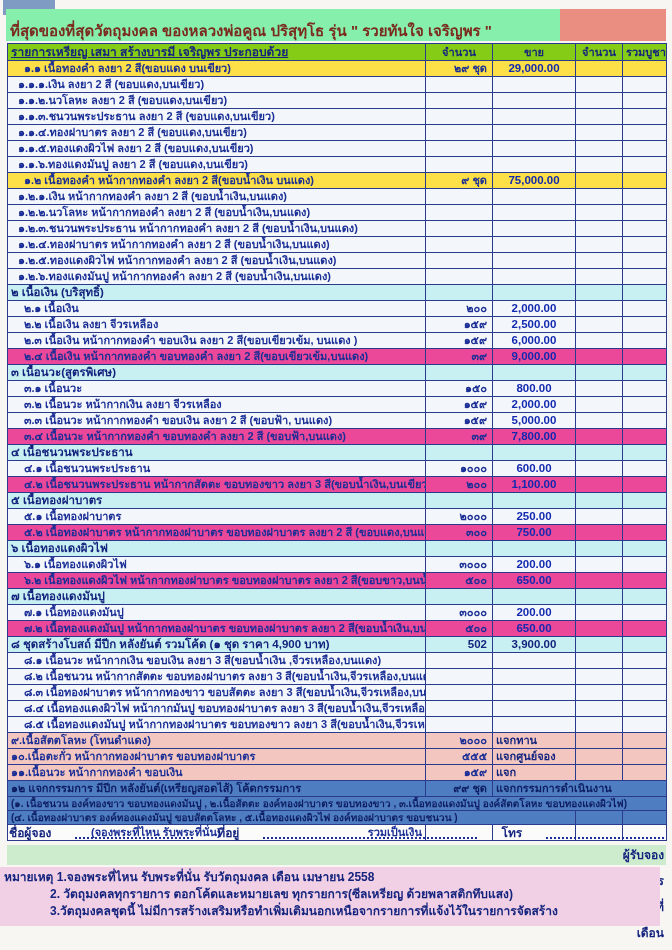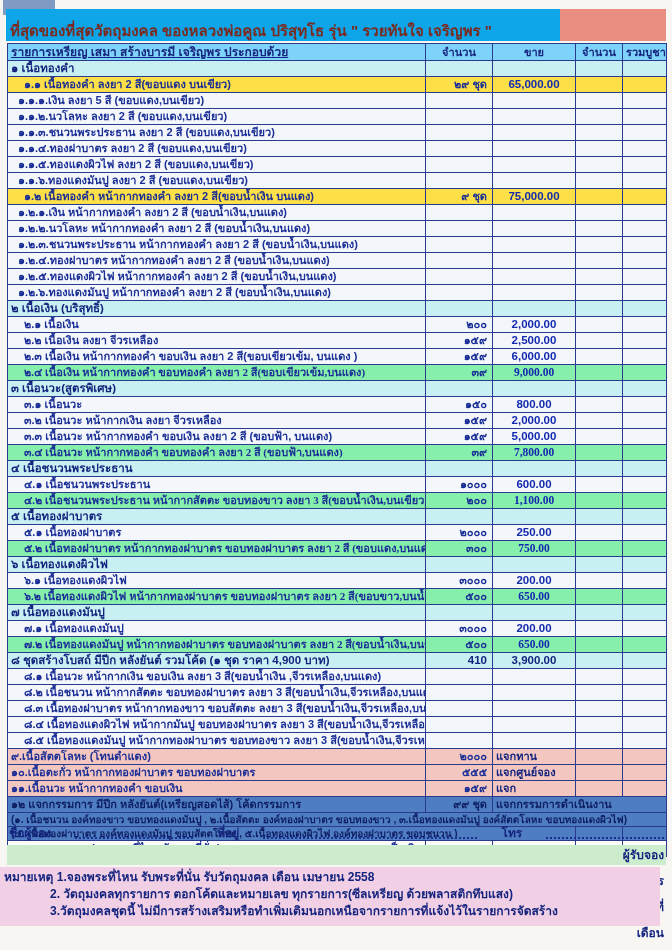--- a/index.html
+++ b/index.html
@@ -1,34 +1,34 @@
 <!DOCTYPE html>
 <html><head>
 <meta charset="utf-8">
 <style>
   html,body{margin:0;padding:0;}
   body{width:672px;height:950px;background:#f7f6f2;font-family:"Liberation Sans","DejaVu Sans",sans-serif;position:relative;overflow:hidden;}
   .page{position:absolute;inset:0;}
   .corner-block{position:absolute;left:3px;top:0;width:52px;height:15px;background:#7f9bc4;}
   .title-band{position:absolute;left:6px;top:9px;width:660px;height:32px;display:flex;}
-  .title-green{flex:1;background:#0ea5e9;display:flex;align-items:flex-end;}
+  .title-green{flex:1;background:#86efac;display:flex;align-items:flex-end;}
   .title-green h1{margin:0;padding:2px 4px;font-size:15px;line-height:17px;font-weight:bold;color:#7b2a1e;white-space:nowrap;}
   .title-salmon{width:106px;background:#e98e80;}
   table{position:absolute;left:7px;top:43px;border-collapse:collapse;table-layout:fixed;width:659px;}
   col.c-desc{width:418px}col.c-qty{width:67px}col.c-sell{width:83px}col.c-qty2{width:47px}col.c-tot{width:44px}
   th,td{border:1px solid #2a3a8c;padding:0 3px;height:15px;font-size:11px;line-height:13px;color:#1b2f96;font-weight:bold;overflow:hidden;white-space:nowrap;}
-  thead th{height:16px;background:#7dd3fc;text-align:center;font-size:11px;color:#16247c;}
+  thead th{height:16px;background:#84cc16;text-align:center;font-size:11px;color:#16247c;}
   thead th.h-desc{text-align:left;text-decoration:underline;font-size:12px;}
   td.qty{text-align:right;padding-right:5px;}
   td.price{text-align:center;color:#1329b0;font-size:11.5px;}
   td.note{text-align:left;color:#14247e;}
   tr.r-sec td{background:#c8eff1;font-size:11.5px;color:#14247e;}
   tr.r-w td{background:#f3f7fb;}
   tr.r-pink td{background:#fde047;}
-  tr.r-grn td{background:#86efac;font-family:Liberation Serif, serif;}
+  tr.r-grn td{background:#ec4899;}
   tr.r-sal td{background:#f3c6c0;}
   tr.r-blu td{background:#4f7dc2;color:#0e1e63;}
   tr.small td{height:13px;font-size:10px;line-height:11px;}
   td.i1{padding-left:16px;}
   td.i2{padding-left:10px;}
   tr.r-sum td{background:#fbfbfb;}
   td.sumcell{display:table-cell;}
   td.sumcell .wrap{display:flex;justify-content:space-between;}
   td.sumcell .left{padding-left:80px;}
   .form-line{position:absolute;left:7px;width:659px;height:19px;display:flex;align-items:flex-end;font-size:12px;font-weight:bold;color:#14247e;padding:0;box-sizing:border-box;}
@@ -65,36 +65,29 @@
     <thead>
       <tr>
         <th class="h-desc">รายการเหรียญ เสมา  สร้างบารมี  เจริญพร  ประกอบด้วย</th>
         <th>จำนวน</th>
         <th>ขาย</th>
         <th>จำนวน</th>
         <th>รวมบูชา</th>
       </tr>
     </thead>
     <tbody id="rows">
-        <tr class="r-sec">
-          <td>๑ เนื้อทองคำ</td>
-          <td class="qty"></td>
-          <td class="price"></td>
-          <td></td>
-          <td></td>
-        </tr>
         <tr class="r-pink">
           <td class="i1">๑.๑  เนื้อทองคำ  ลงยา 2 สี(ขอบแดง บนเขียว)</td>
           <td class="qty">๒๙ ชุด</td>
-          <td class="price">65,000.00</td>
-          <td></td>
-          <td></td>
-        </tr>
-        <tr class="r-w">
-          <td class="i2">๑.๑.๑.เงิน  ลงยา 5 สี (ขอบแดง,บนเขียว)</td>
+          <td class="price">29,000.00</td>
+          <td></td>
+          <td></td>
+        </tr>
+        <tr class="r-w">
+          <td class="i2">๑.๑.๑.เงิน  ลงยา 2 สี (ขอบแดง,บนเขียว)</td>
           <td class="qty"></td>
           <td class="price"></td>
           <td></td>
           <td></td>
         </tr>
         <tr class="r-w">
           <td class="i2">๑.๑.๒.นวโลหะ  ลงยา 2 สี (ขอบแดง,บนเขียว)</td>
           <td class="qty"></td>
           <td class="price"></td>
           <td></td>
@@ -326,21 +319,21 @@
         </tr>
         <tr class="r-grn">
           <td class="i1">๗.๒ เนื้อทองแดงมันปู  หน้ากากทองฝาบาตร ขอบทองฝาบาตร ลงยา 2 สี(ขอบน้ำเงิน,บนขาว)</td>
           <td class="qty">๕๐๐</td>
           <td class="price">650.00</td>
           <td></td>
           <td></td>
         </tr>
         <tr class="r-sec">
           <td>๘ ชุดสร้างโบสถ์ มีปีก หลังยันต์ รวมโค้ด (๑ ชุด ราคา 4,900 บาท)</td>
-          <td class="qty">410</td>
+          <td class="qty">502</td>
           <td class="price">3,900.00</td>
           <td></td>
           <td></td>
         </tr>
         <tr class="r-w">
           <td class="i1">๘.๑ เนื้อนวะ  หน้ากากเงิน ขอบเงิน ลงยา 3 สี(ขอบน้ำเงิน ,จีวรเหลือง,บนแดง)</td>
           <td class="qty"></td>
           <td class="price"></td>
           <td></td>
           <td></td>

